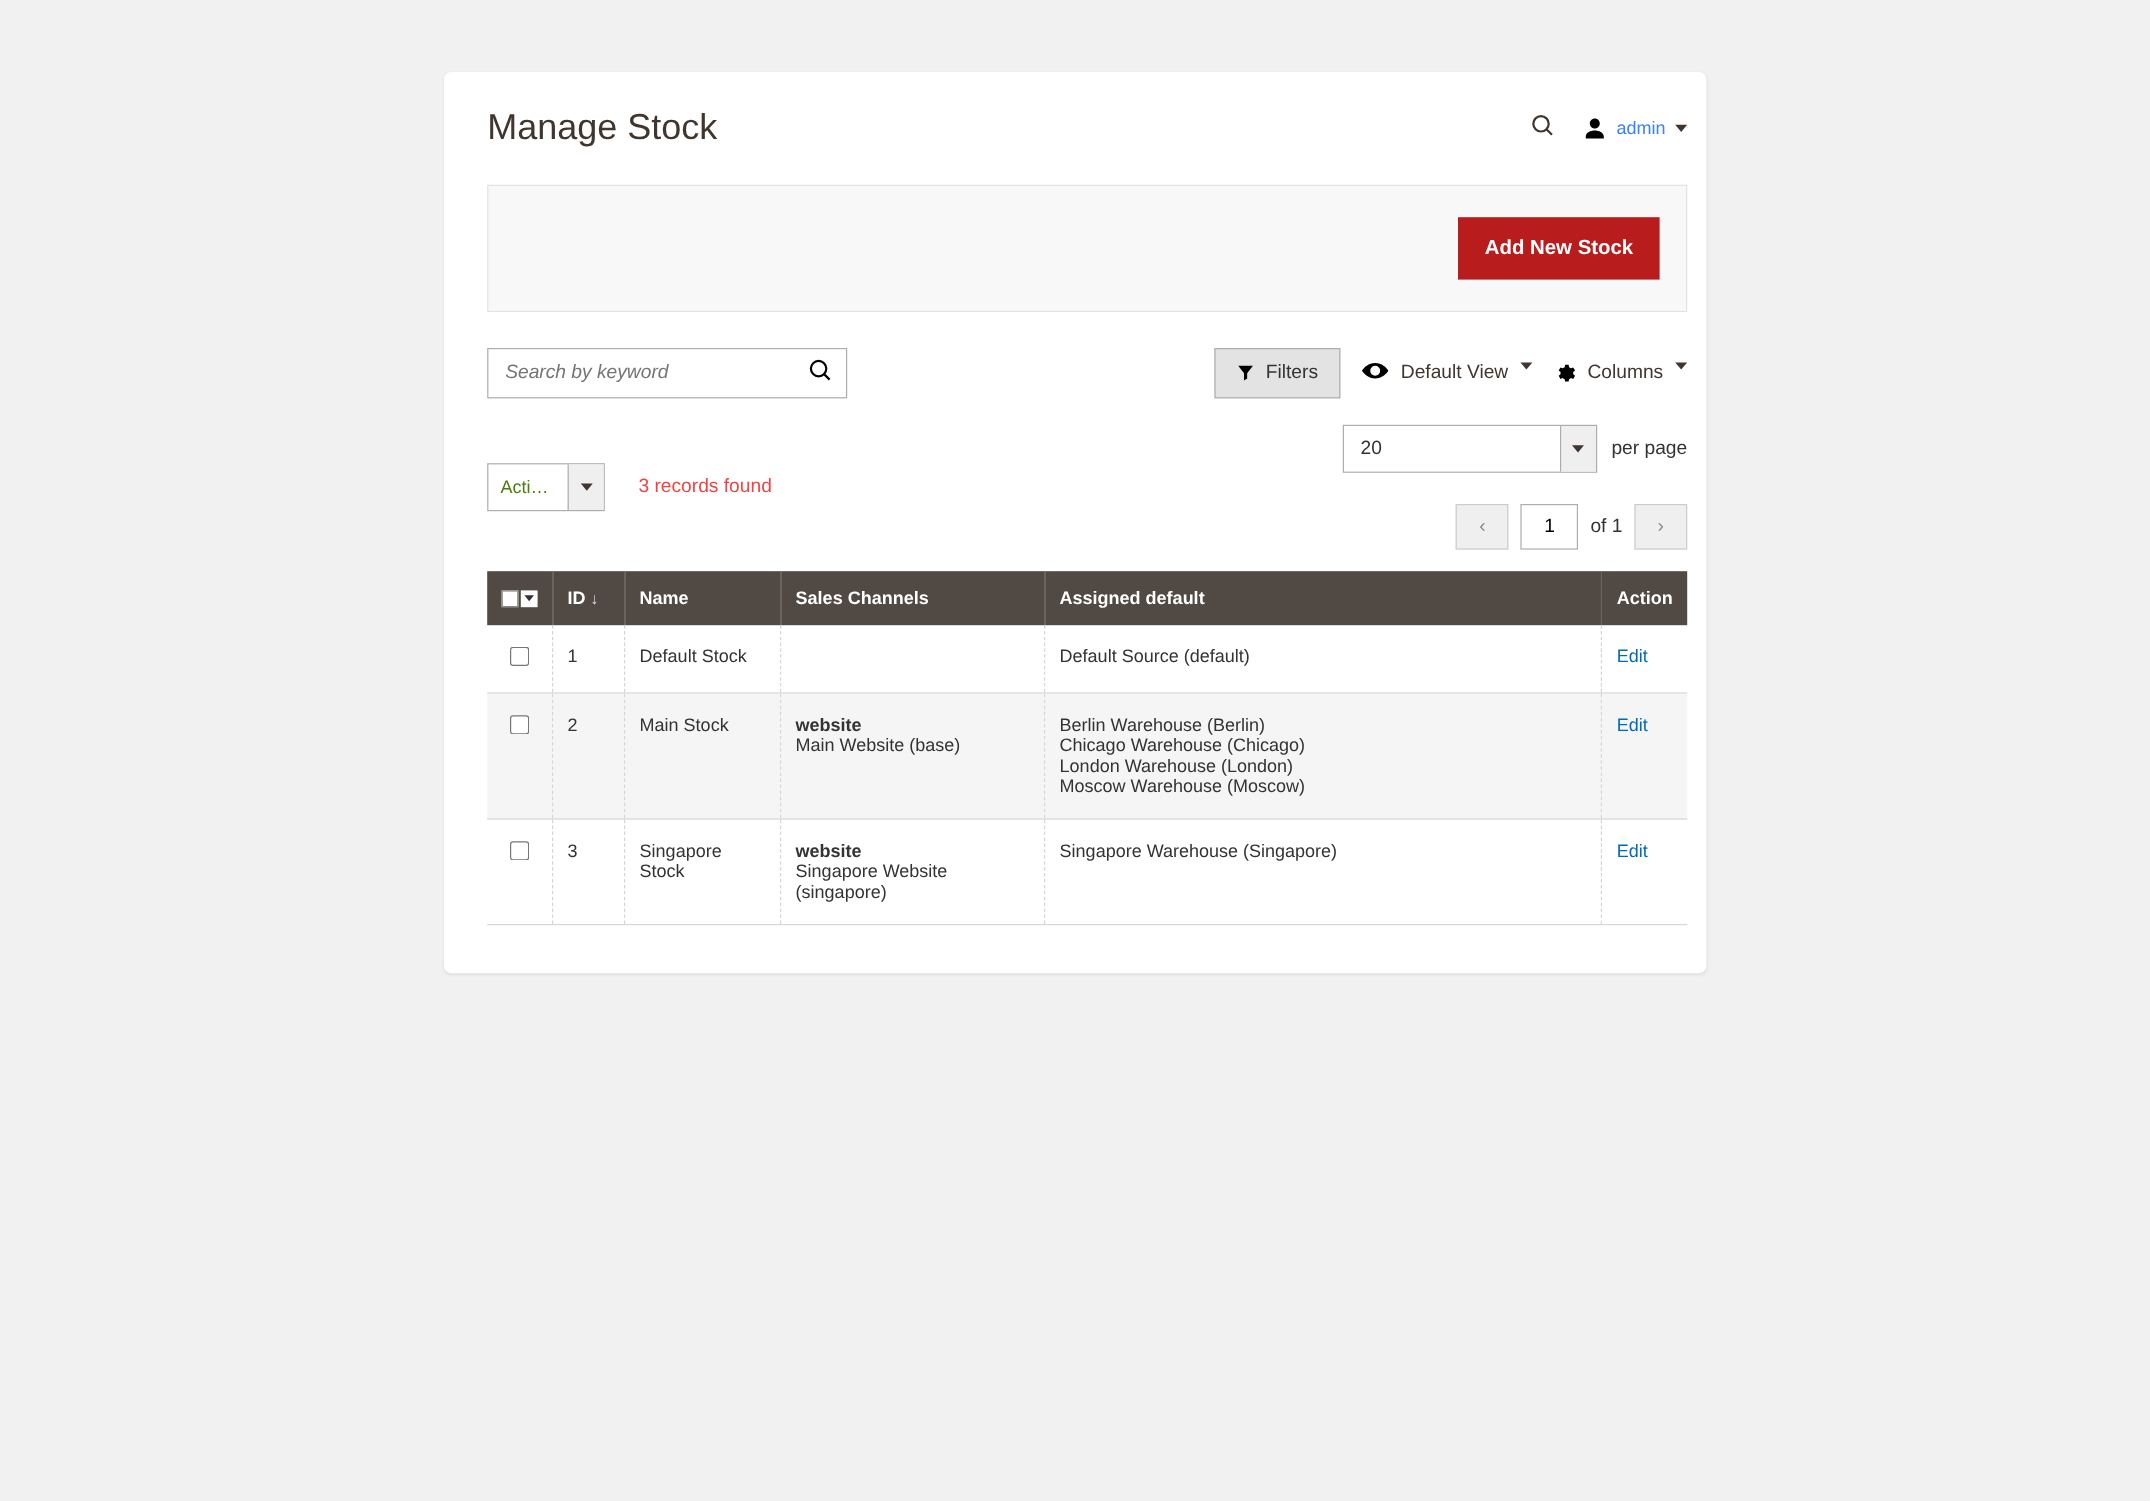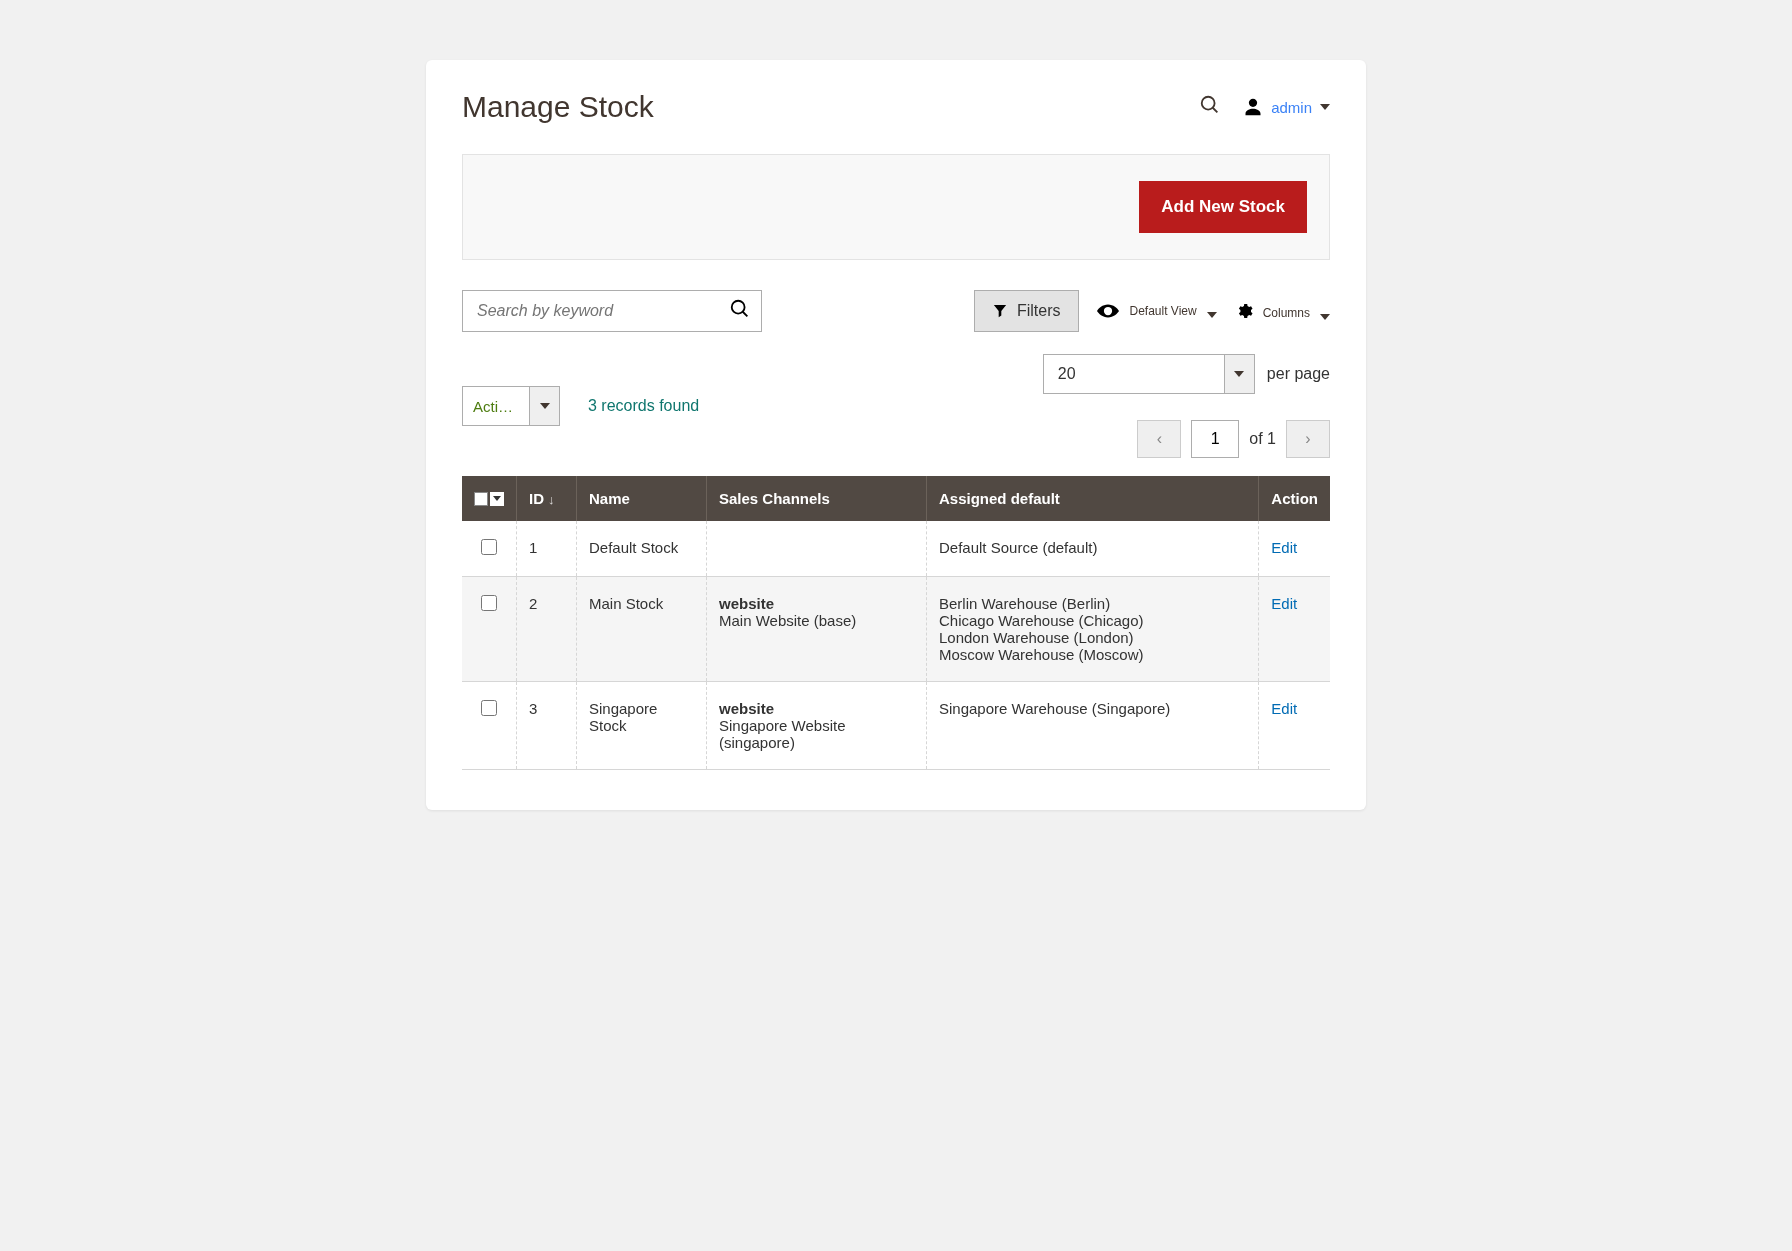--- a/index.html
+++ b/index.html
@@ -3,26 +3,26 @@
 <meta charset="utf-8">
 <style>
 * { box-sizing: border-box; margin: 0; padding: 0; }
 body {
   background: #f1f1f1;
   font-family: -apple-system, BlinkMacSystemFont, "Segoe UI", Helvetica, Arial, sans-serif;
   color: #333;
   padding: 60px 0;
 }
 .panel {
-  width: 940px;
+  width: 1052px;
   margin: 0 auto;
   background: #fff;
   border-radius: 6px;
   box-shadow: 0 1px 3px rgba(0,0,0,.08);
-  padding: 30px 36px 40px 36px;
+  padding: 30px 16px 40px 36px;
 }
 .header-row {
   display: flex;
   align-items: center;
   justify-content: space-between;
   margin-bottom: 30px;
 }
 .page-title {
   font-size: 30px;
   font-weight: 400;
@@ -77,38 +77,38 @@
 .search-box .mag { cursor:pointer; }
 .search-box .mag svg { width:22px; height:22px; stroke:#000; stroke-width:2; fill:none;}
 .spacer-flex { flex:1; }
 .btn-filters {
   display:flex; align-items:center; gap:10px;
   background:#e3e3e3; border:1px solid #adadad;
   height:42px; padding:0 18px; font-size:16px; cursor:pointer; color:#333;
 }
 .btn-filters svg { width:14px; height:14px; fill:#000;}
 .tool-dropdown {
-  display:flex; align-items:flex-end; gap:10px; font-size:12px; color:#41362f; cursor:pointer;
+  display:flex; align-items:flex-start; gap:10px; font-size:16px; color:#41362f; cursor:pointer;
 }
 .tool-dropdown svg.eye { width:22px; height:14px; fill:#000;}
 .tool-dropdown svg.gear { width:18px; height:18px; fill:#000;}
 .toolbar-row2 {
   display:flex; align-items:center; justify-content:space-between;
   margin-bottom: 10px;
 }
 .actions-select {
   display:flex; align-items:center;
   border:1px solid #adadad; height:40px;
 }
 .actions-select .lbl { padding:0 10px; font-size:15px; color:#4d7c0f; width:66px; overflow:hidden; text-overflow:ellipsis; white-space:nowrap;}
 .actions-select .dd-toggle {
   width:30px; height:100%; display:flex;align-items:center;justify-content:center;
   background:#efefef; border-left:1px solid #adadad; cursor:pointer;
 }
-.records-found { font-size:16px; color:#0f766e; margin-left:28px;}
+.records-found { font-size:16px; color:#ef4444; margin-left:28px;}
 .pager-block { display:flex; flex-direction:column; align-items:flex-end; gap:26px;}
 .per-page-row { display:flex; align-items:center; gap:12px;}
 .per-page-select { display:flex; border:1px solid #adadad; height:40px;}
 .per-page-select .val { padding:0 14px; display:flex; align-items:center; width:180px; font-size:16px;}
 .per-page-select .dd-toggle {
   width:30px; height:100%; display:flex;align-items:center;justify-content:center;
   background:#efefef; border-left:1px solid #adadad; cursor:pointer;
 }
 .per-page-label { font-size:16px; color:#333;}
 .pagenav { display:flex; align-items:center; gap:10px;}

